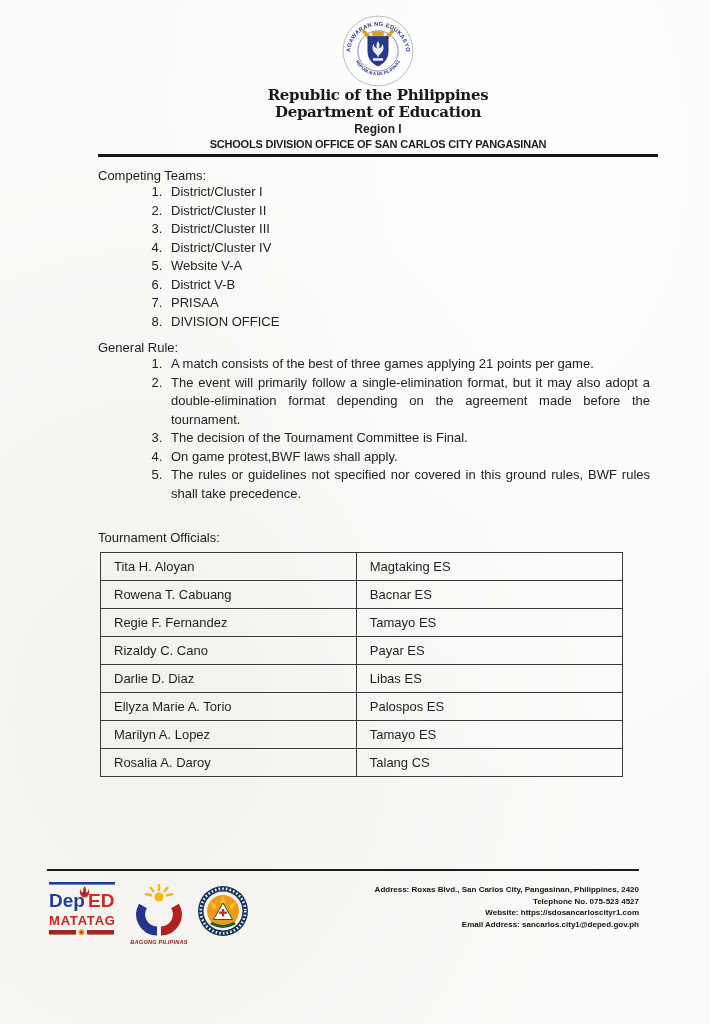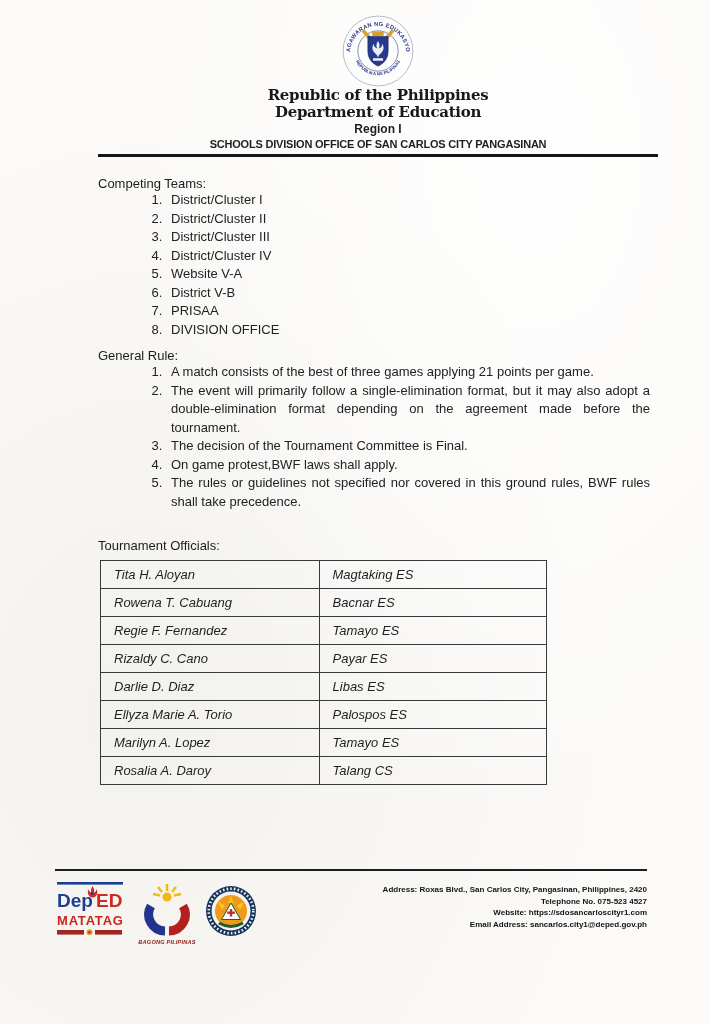--- a/index.html
+++ b/index.html
@@ -29,55 +29,54 @@
     letter-spacing: -0.3px;
     color: #181818;
   }
   .region-line { font-size: 12px; font-weight: 700; line-height: 15px; margin-top: 1px; }
   .office-line { font-size: 11px; font-weight: 700; line-height: 14px; letter-spacing: -0.2px; }
   .header-rule { height: 3px; background: #161616; margin-top: 3px; }
 
   
   .doc-main { margin-left: 98px; width: 558px; }
   .section-label { font-size: 13px; color: #1c1c1c; }
-  .label-teams { margin-top: 19px; }
+  .label-teams { margin-top: 11px; }
   .label-rules { margin-top: 9px; }
   .label-officials { margin-top: 27px; }
 
   ol.num-list {
     margin: 0 6px 0 0;
     padding-left: 68px;
     font-size: 13px;
     line-height: 18.5px;
     color: #222;
   }
   ol.num-list li { padding-left: 5px; }
   ol.rules-list { text-align: justify; }
 
   table.officials {
     border-collapse: collapse;
     margin-top: 7px;
     margin-left: 2px;
-    width: 447px;
+    width: 523px;
     border: 1.5px solid #3a3a3a;
-    font-style: italic;
   }
   table.officials td {
     border: 1px solid #3a3a3a;
     height: 28px;
     padding: 0 4px 0 13px;
     font-size: 13px;
     color: #1f1f1f;
     vertical-align: middle;
   }
   td.cell-name { width: 49%; }
   td.cell-school { width: 51%; }
 
   
-  .doc-footer { position: absolute; top: 869px; left: 55px; width: 592px; }
+  .doc-footer { position: absolute; top: 869px; left: 47px; width: 592px; }
   .footer-rule { height: 2px; background: #1d1d1d; }
   .footer-body { display: flex; justify-content: space-between; margin-top: 11px; }
   .footer-logos { display: flex; align-items: flex-start; gap: 9px; }
   .footer-address {
     text-align: right;
     font-size: 8px;
     font-weight: 700;
     line-height: 11.5px;
     color: #141414;
     margin-top: 2px;

